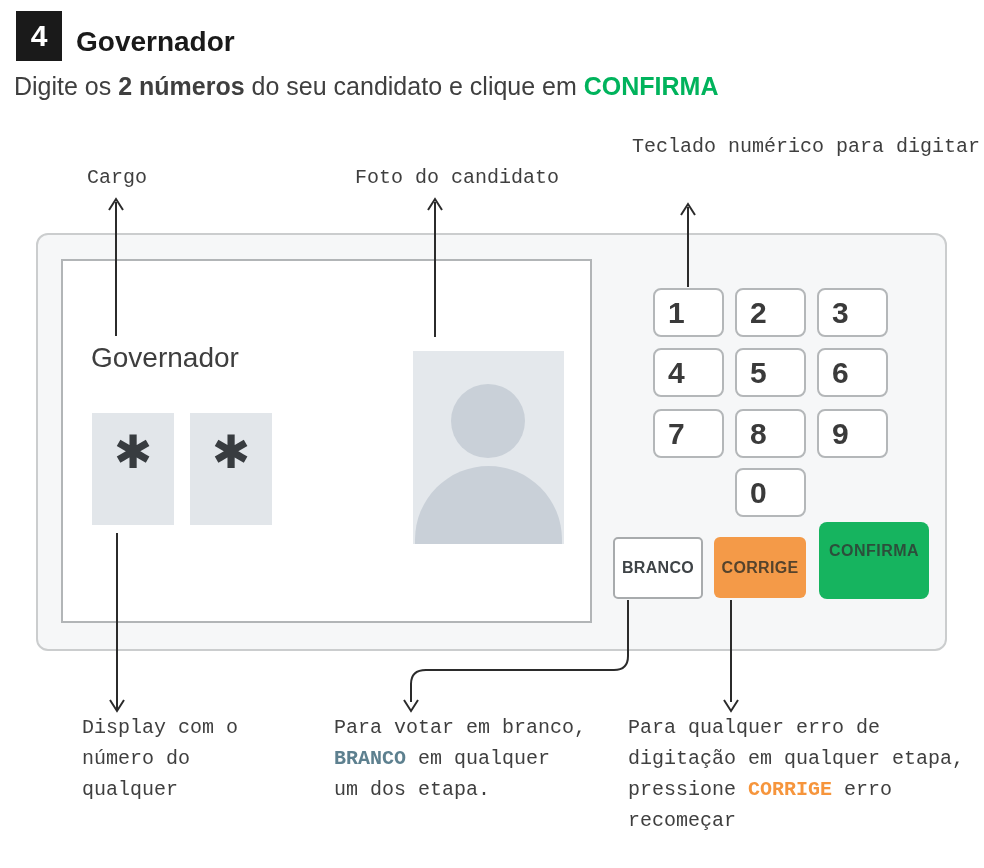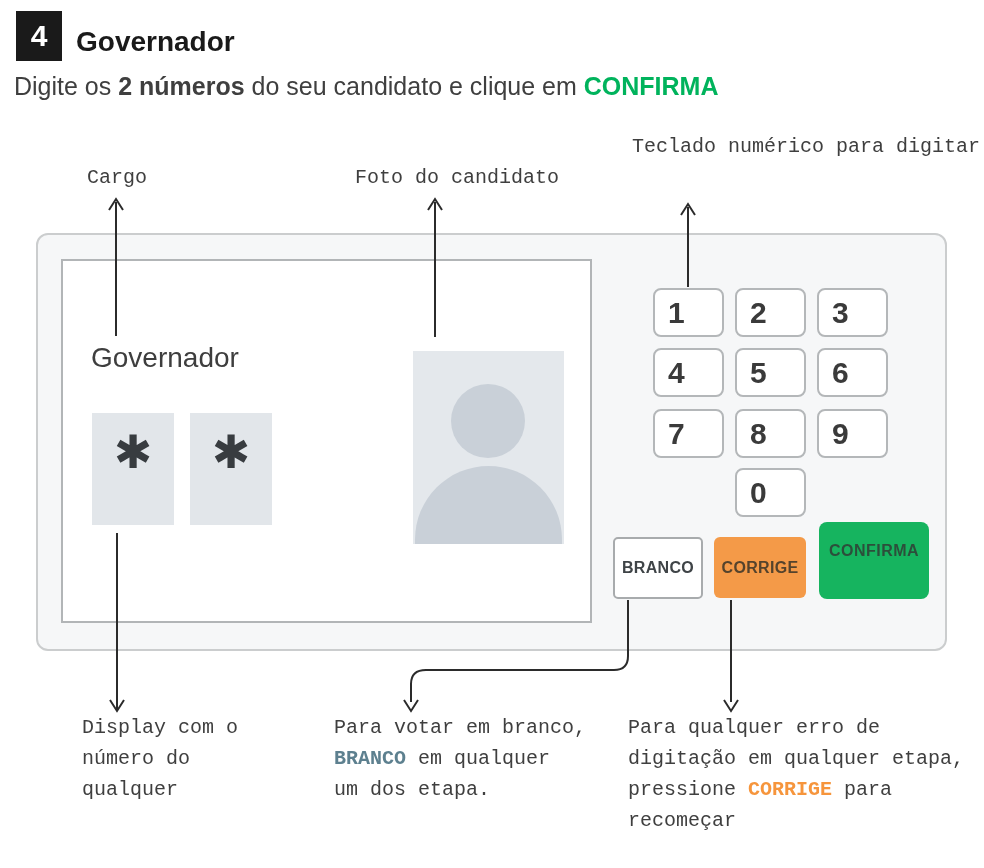--- a/index.html
+++ b/index.html
@@ -185,17 +185,17 @@
 
   <div class="abs callout co-branco">
     <div>Para votar em branco,</div>
     <div><span class="txt-steel">BRANCO</span><span> em qualquer</span></div>
     <div>um dos etapa.</div>
   </div>
 
   <div class="abs callout co-corrige">
     <div>Para qualquer erro de</div>
     <div>digitação em qualquer etapa,</div>
-    <div><span>pressione </span><span class="txt-orange">CORRIGE</span><span> para</span></div>
+    <div><span>pressione </span><span class="txt-orange">CORRIGE</span><span> erro</span></div>
     <div>recomeçar</div>
   </div>
 
 </div>
 
 </body></html>

